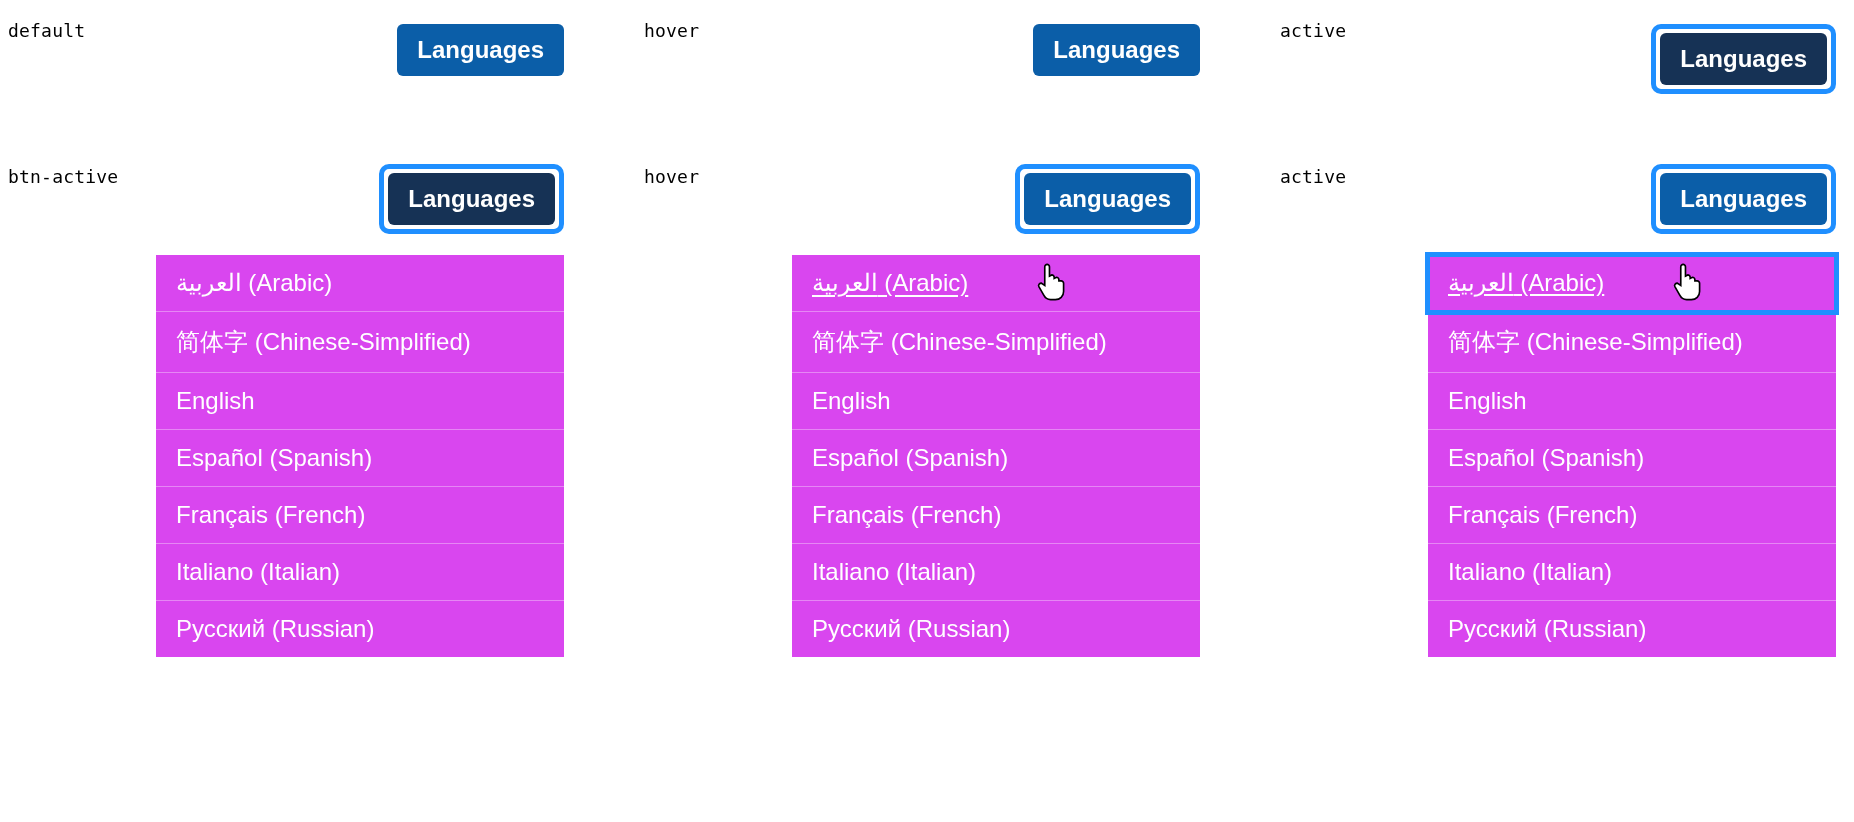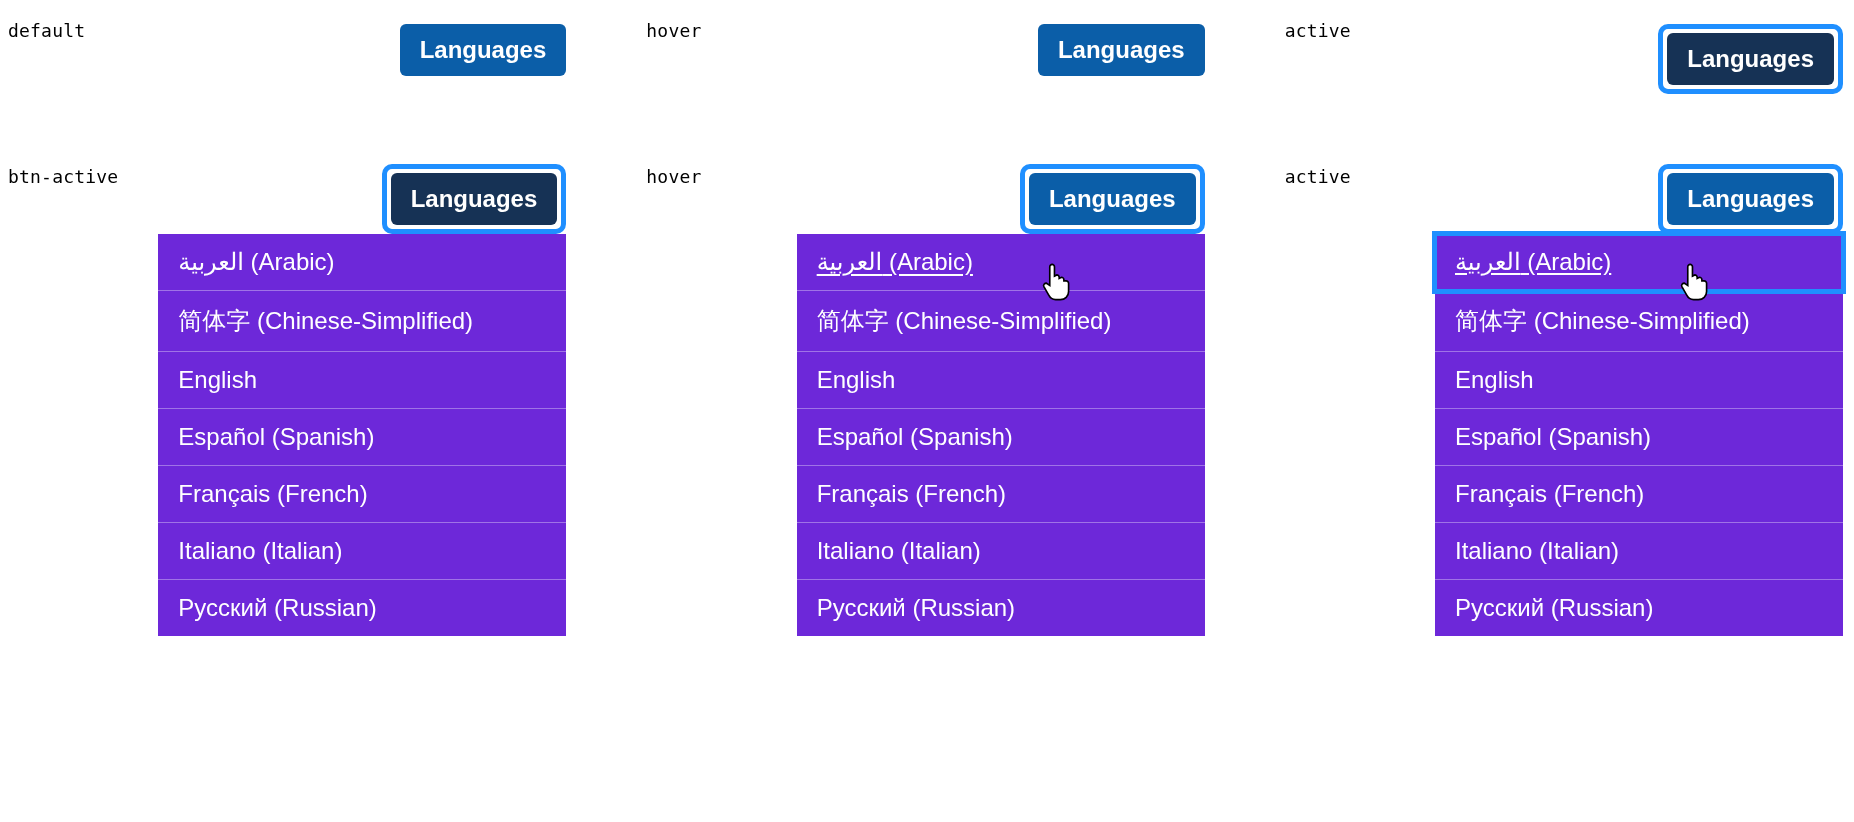--- a/index.html
+++ b/index.html
@@ -3,21 +3,21 @@
 <meta charset="utf-8">
 <style>
   * { box-sizing: border-box; margin: 0; padding: 0; }
   html, body { width: 1854px; height: 822px; background: #fff; font-family: -apple-system, BlinkMacSystemFont, "Segoe UI", Helvetica, Arial, sans-serif; overflow: hidden; }
   .grid {
     display: grid;
     grid-template-columns: repeat(3, 1fr);
     grid-template-rows: auto auto;
     column-gap: 80px;
     row-gap: 70px;
-    padding: 18px 11px 0 8px;
+    padding: 18px 18px 0 8px;
   }
   .cell { position: relative; }
   .state-label {
     font-family: ui-monospace, SFMono-Regular, Menlo, Consolas, monospace;
     font-size: 18px;
     color: #000;
     letter-spacing: 0.2px;
     position: absolute;
     top: 2px;
     left: 0;
@@ -43,22 +43,23 @@
     border-radius: 10px;
     padding: 4px;
     display: inline-block;
   }
   .focus-ring.tight { padding: 4px; }
   .dropdown {
     margin-top: 0;
     width: 100%;
   }
   .dropdown {
-    background: #6d28d9;
+    background: #d946ef;
     color: #fff;
+    margin-top: 21px;
   }
   .dropdown .item {
     padding: 14px 20px;
     font-size: 24px;
     border-bottom: 1px solid rgba(255,255,255,0.35);
     white-space: nowrap;
   }
   .dropdown .item:last-child { border-bottom: none; }
   .item .native { font-weight: 400; }
   .item .native.normal { font-weight: 400; }

